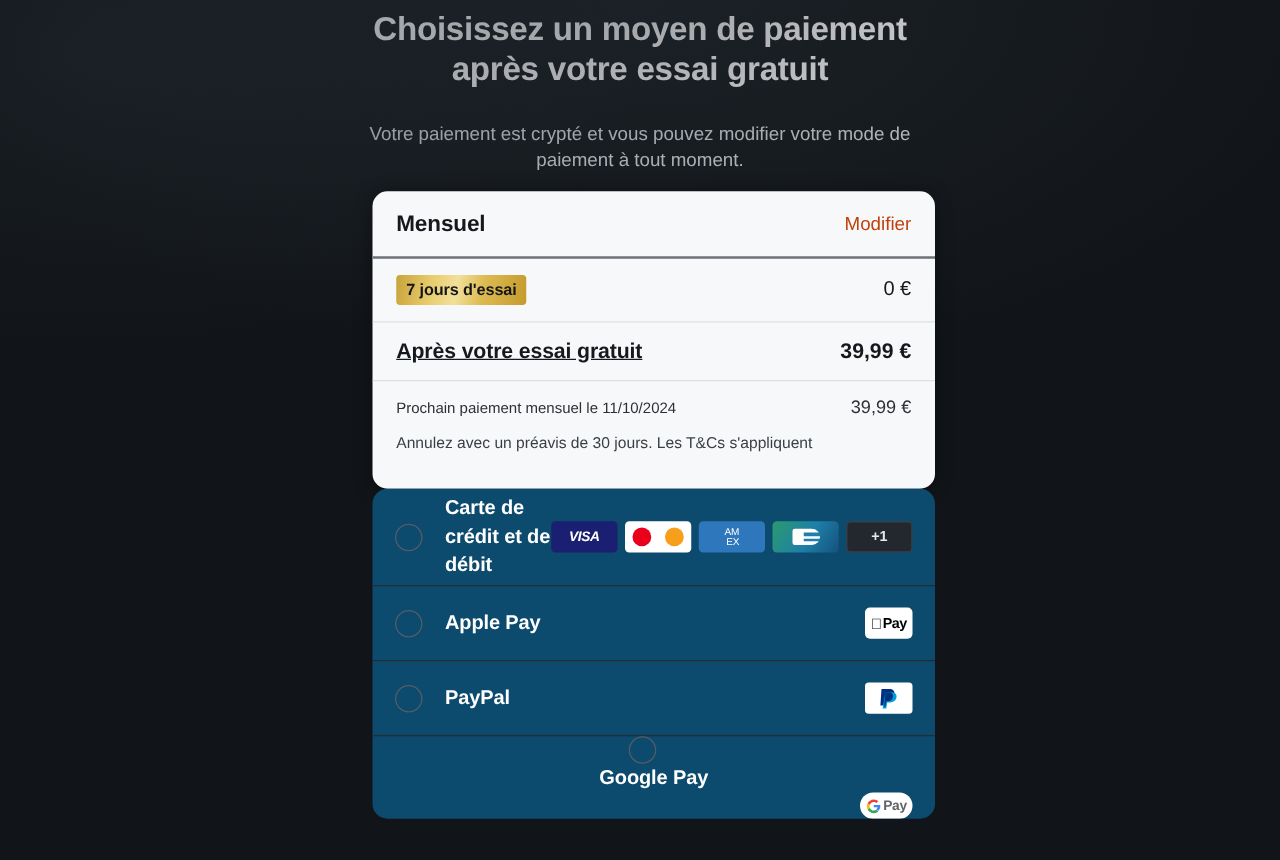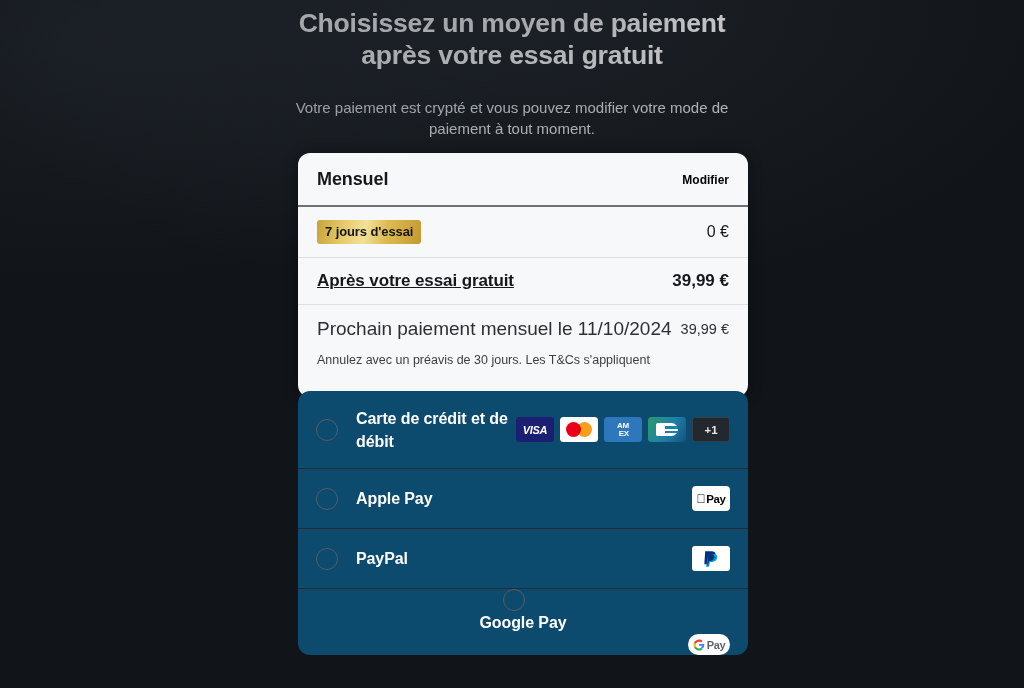--- a/index.html
+++ b/index.html
@@ -80,23 +80,23 @@
   }
 
   .plan-title {
     color: #15181c;
     font-size: 18px;
     font-weight: bold;
     letter-spacing: -0.1px;
   }
 
   .plan-edit {
-    color: #000000;
-    font-size: 12px;
-    font-weight: bold;
+    color: #c2410c;
+    font-size: 15px;
+    font-weight: normal;
     cursor: pointer;
   }
 
   .plan-row {
     display: flex;
     align-items: center;
     justify-content: space-between;
     padding: 13px 19px;
     border-bottom: 1px solid #dddfe2;
   }
@@ -128,21 +128,21 @@
   }
 
   .row-amount-strong {
     color: #15181c;
     font-size: 17px;
     font-weight: bold;
   }
 
   .row-label {
     color: #2c3035;
-    font-size: 19px;
+    font-size: 12px;
   }
 
   .row-amount-plain {
     color: #2c3035;
     font-size: 14.5px;
   }
 
   .fineprint {
     color: #3a3f45;
     font-size: 12.5px;
@@ -193,21 +193,21 @@
 
   .brands {
     display: flex;
     align-items: center;
     gap: 6px;
     margin-left: auto;
   }
 
   
   .brand {
-    width: 38px;
+    width: 53px;
     height: 25px;
     border-radius: 3.5px;
     display: flex;
     align-items: center;
     justify-content: center;
     overflow: hidden;
   }
 
   .brand-visa {
     background: #1a1f71;
@@ -226,21 +226,21 @@
     margin-top: -7.5px;
     border-radius: 50%;
   }
   .mc-left  { left: 6px;  background: #eb001b; }
   .mc-right { right: 6px; background: #f79e1b; mix-blend-mode: multiply; }
 
   .brand-amex {
     background: #2e77bc;
     color: #ffffff;
     font-size: 8px;
-    font-weight: bold;
+    font-weight: normal;
     line-height: 8px;
     text-align: right;
     letter-spacing: -0.2px;
   }
 
   .brand-cb {
     background: linear-gradient(120deg, #2b9a6e 0%, #1e7fa8 55%, #15527d 100%);
     position: relative;
   }
   .cb-mark {

